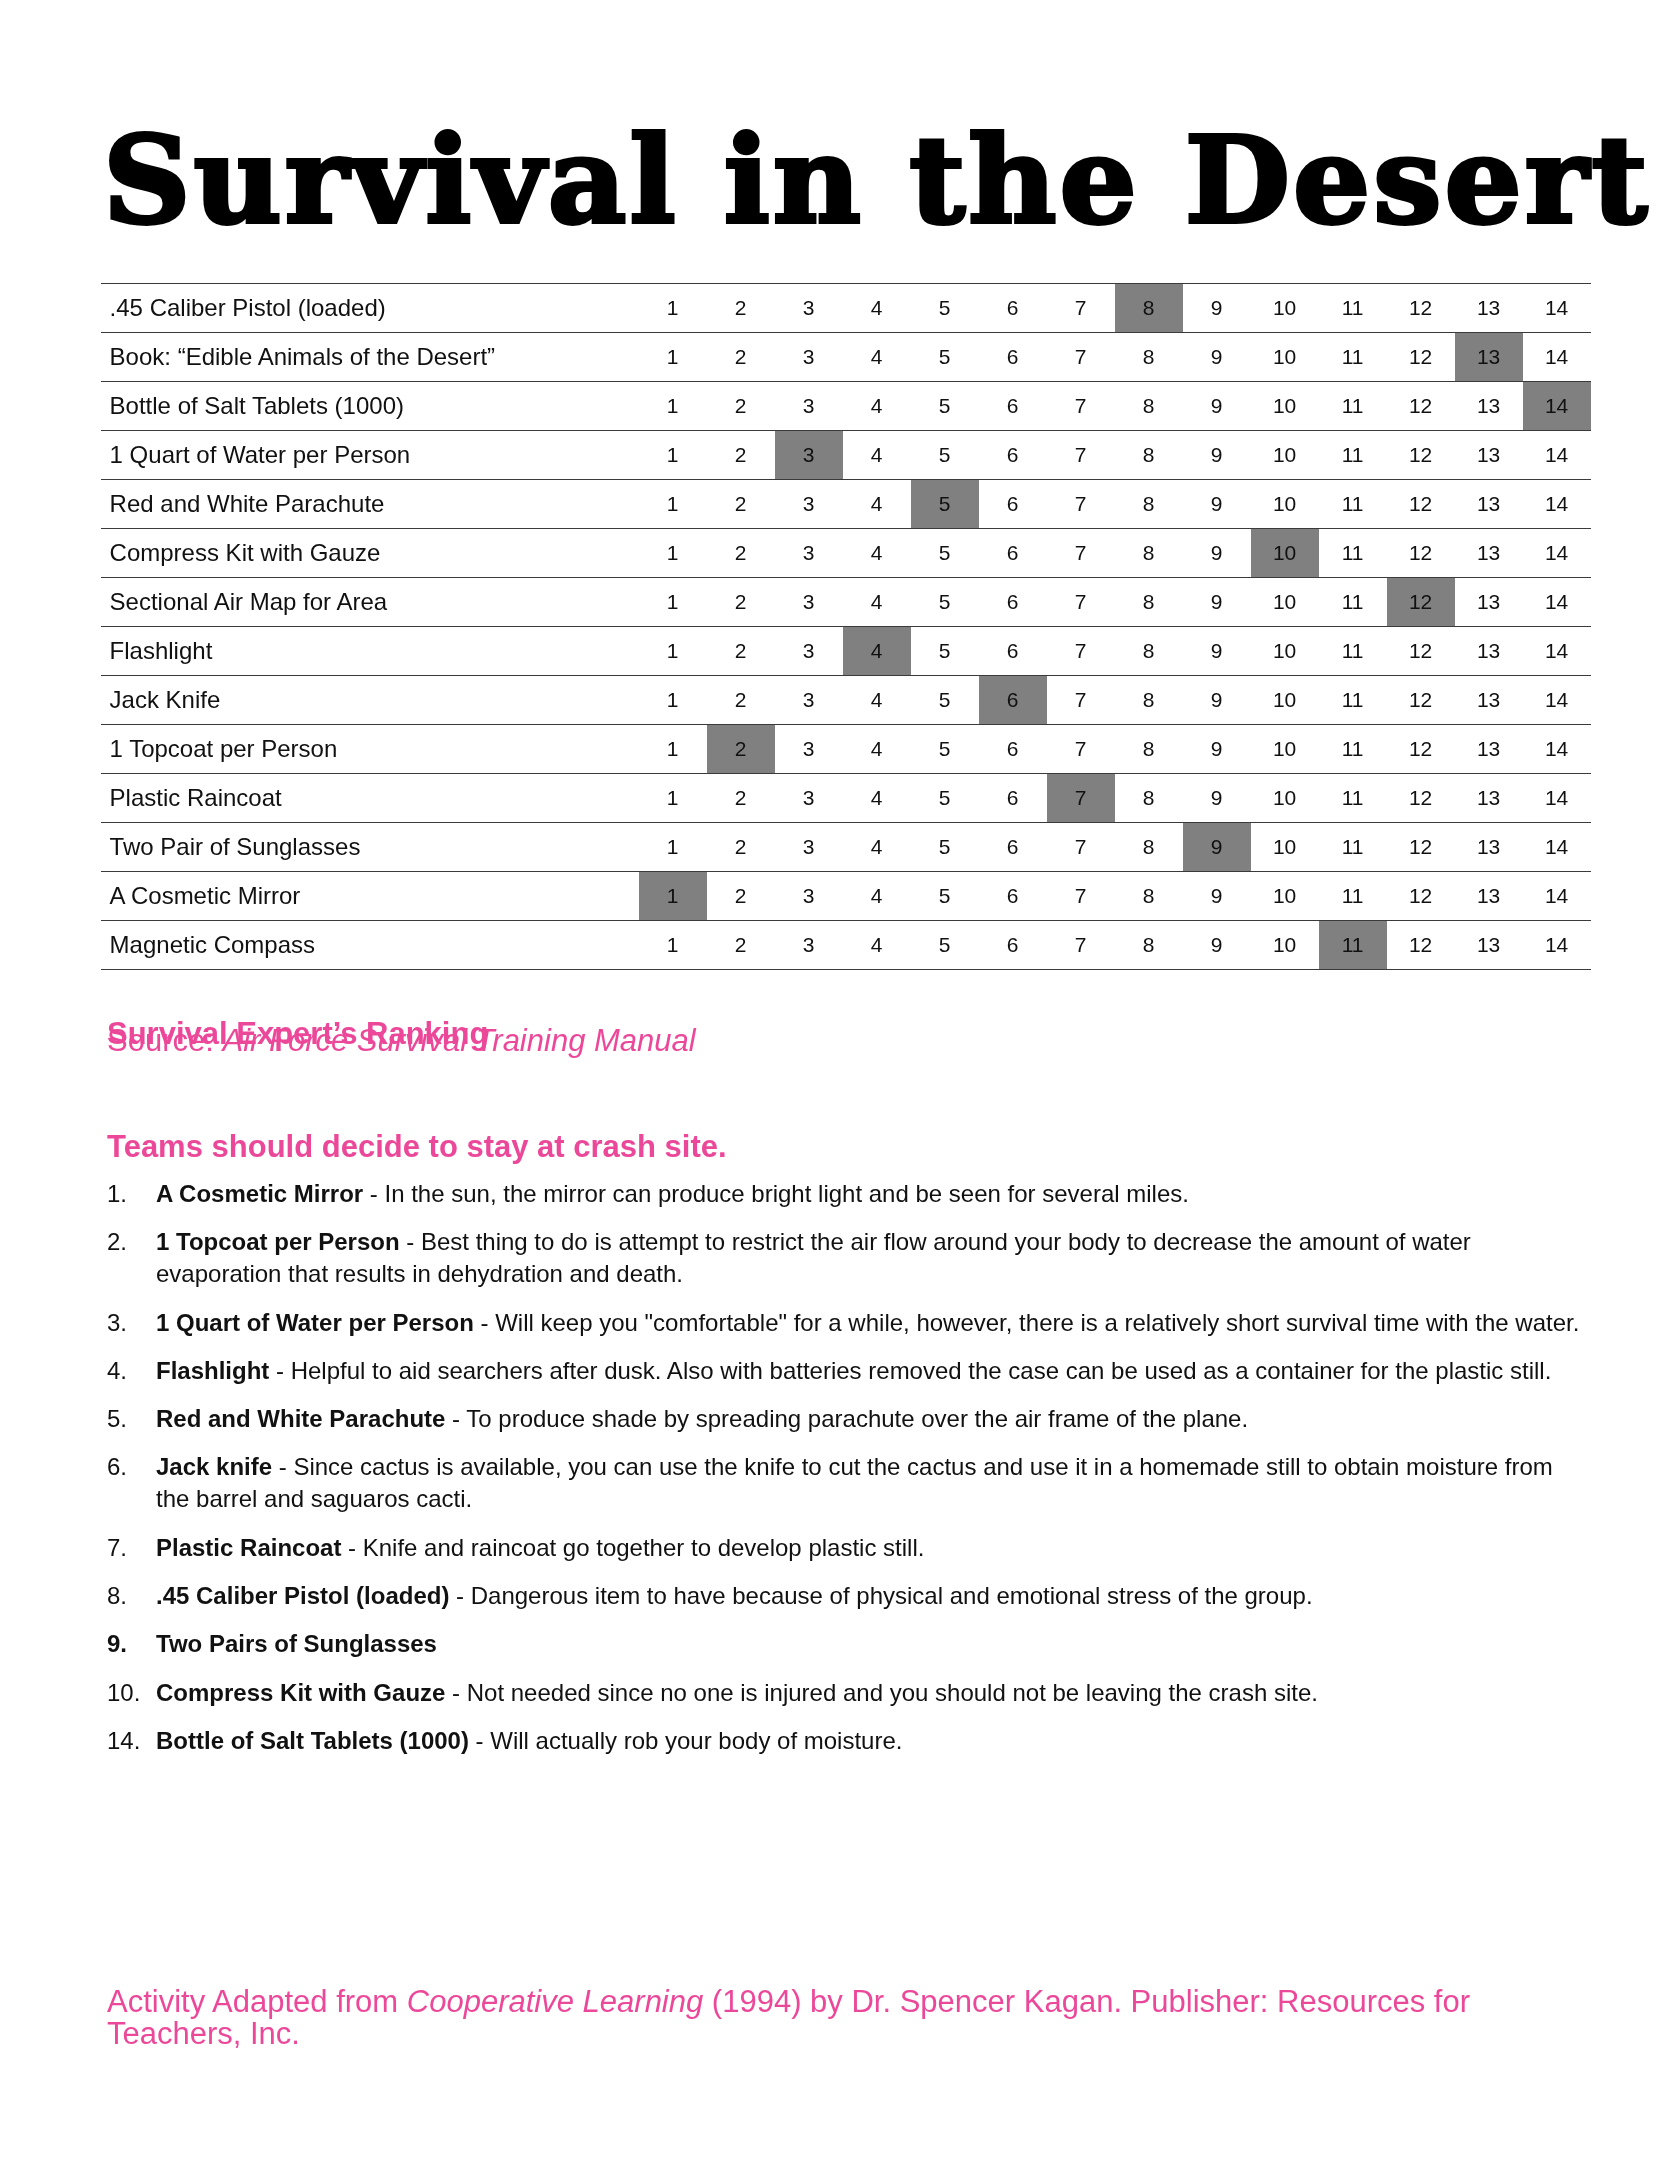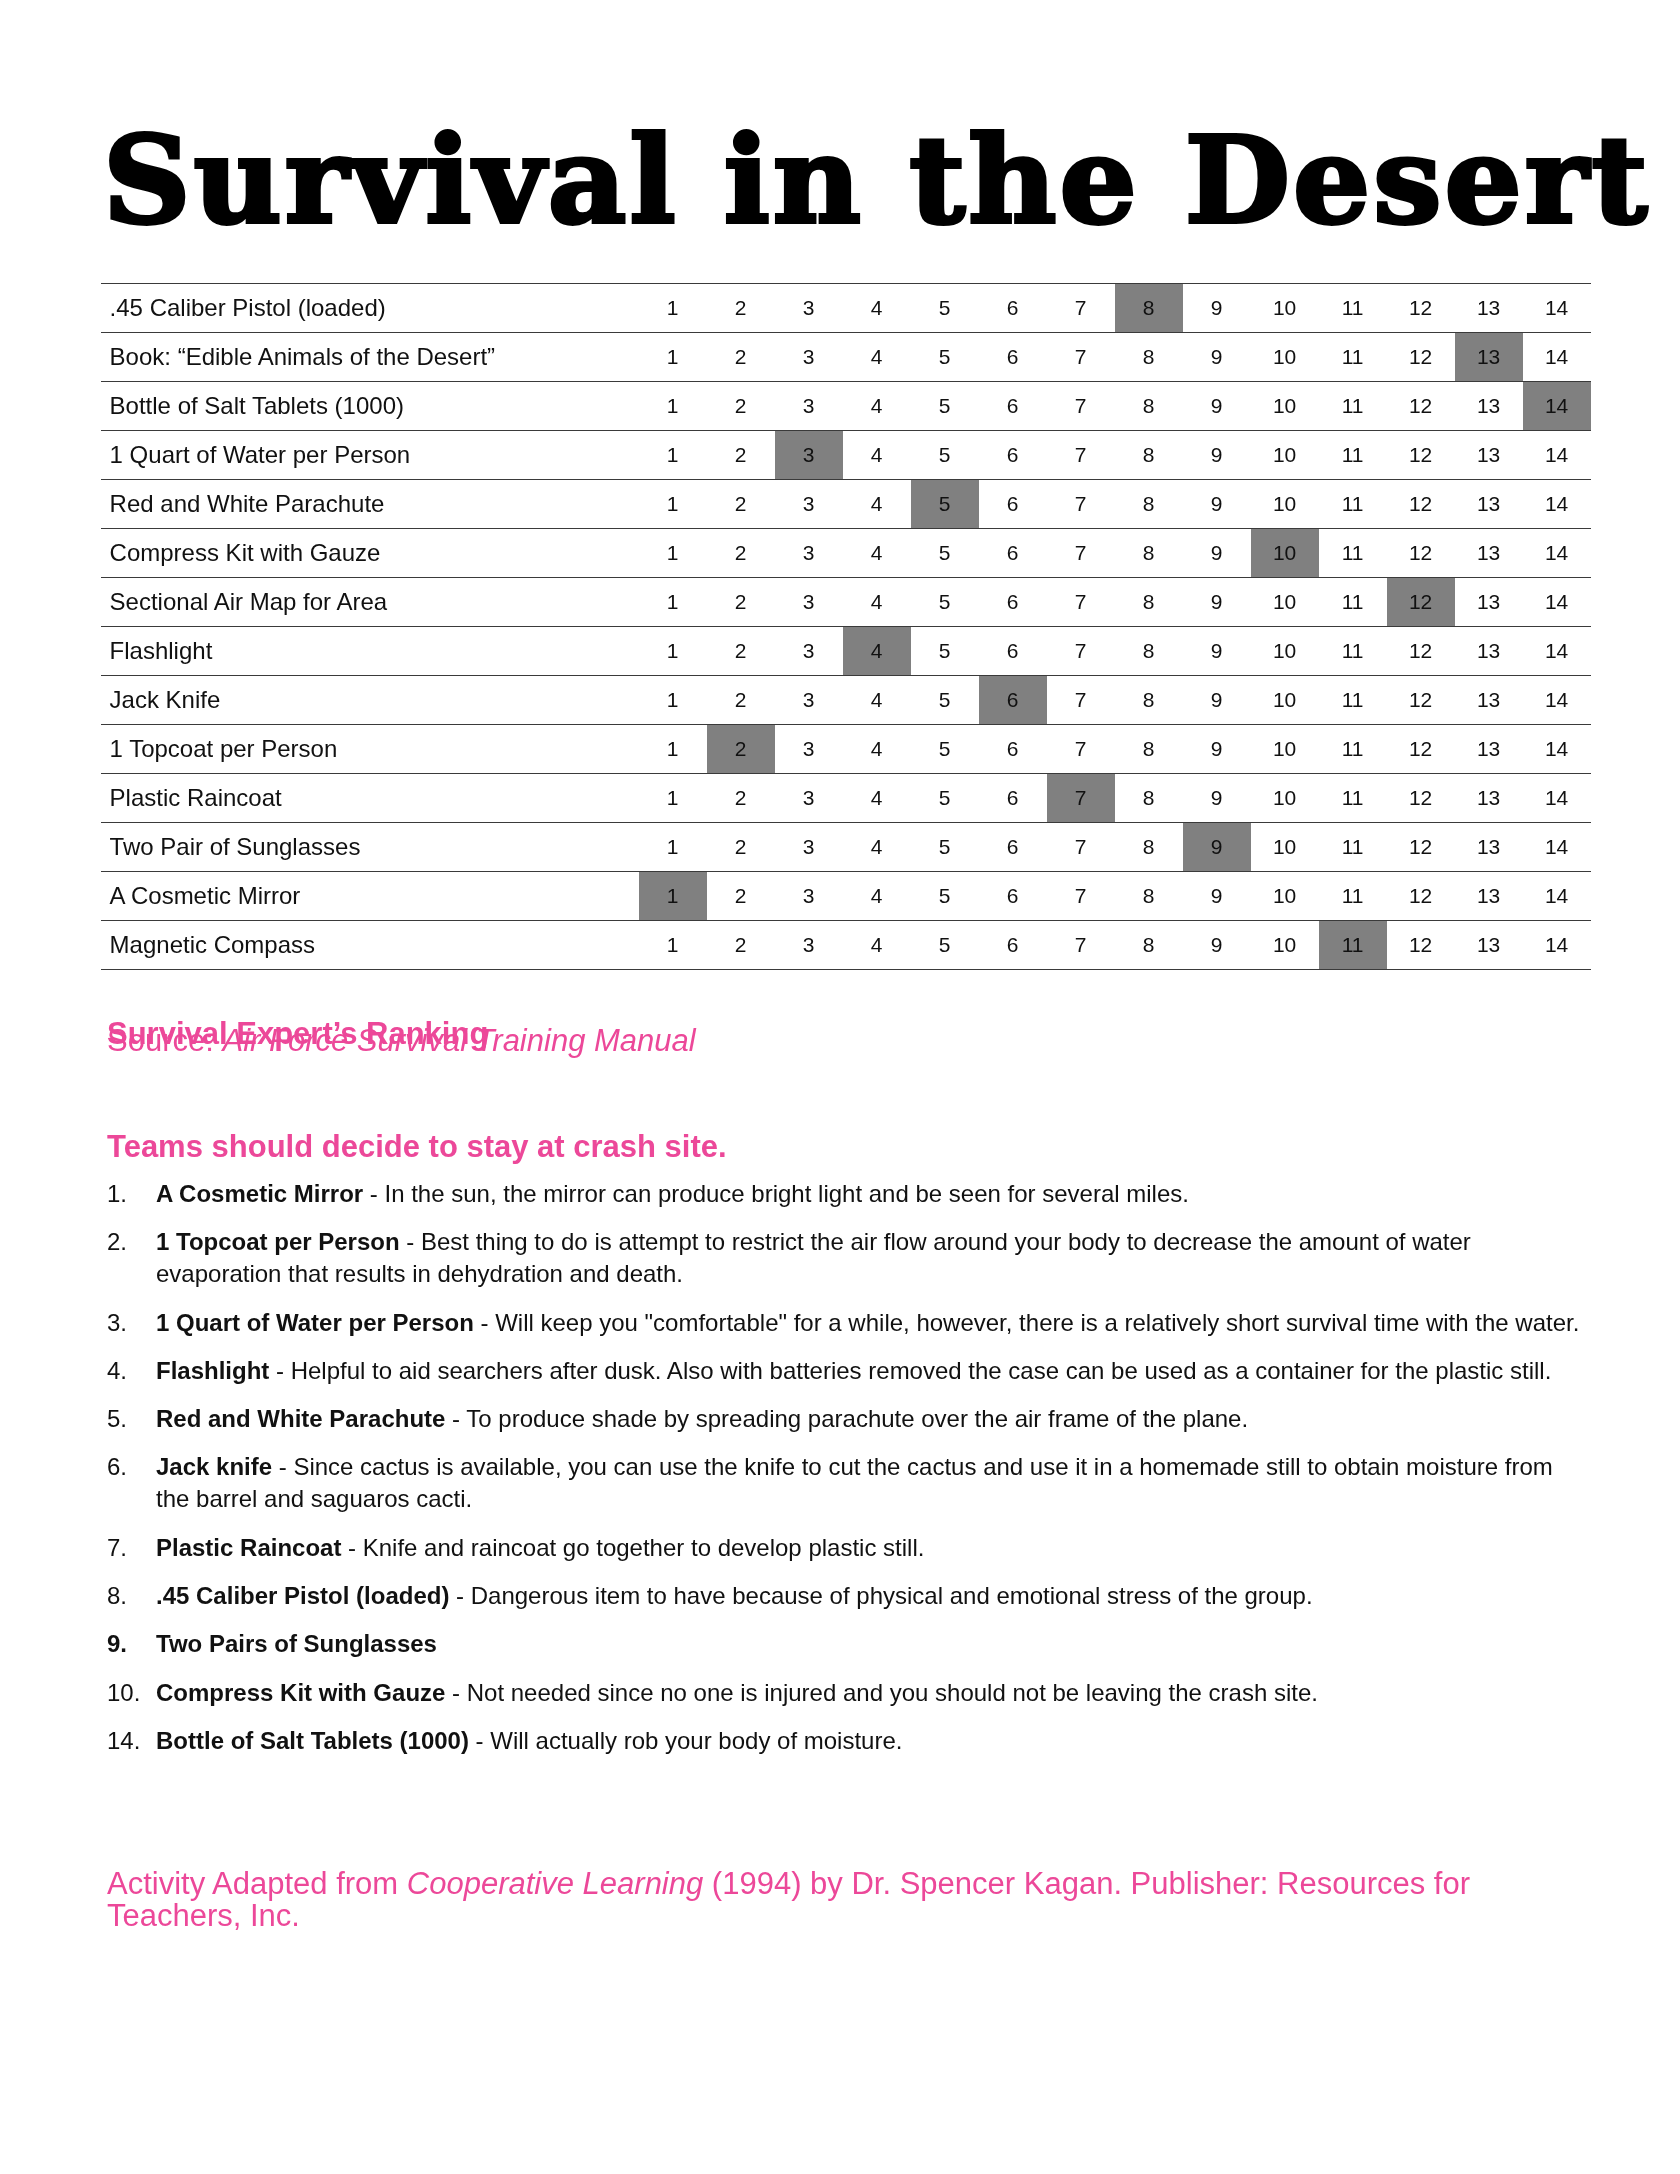--- a/index.html
+++ b/index.html
@@ -357,16 +357,16 @@
     <li class="answer-item"><span class="answer-num">4.</span><span class="bold">Flashlight</span><span> - Helpful to aid searchers after dusk. Also with batteries removed the case can be used as a container for the plastic still.</span></li>
     <li class="answer-item"><span class="answer-num">5.</span><span class="bold">Red and White Parachute</span><span> - To produce shade by spreading parachute over the air frame of the plane.</span></li>
     <li class="answer-item"><span class="answer-num">6.</span><span class="bold">Jack knife</span><span> - Since cactus is available, you can use the knife to cut the cactus and use it in a homemade still to obtain moisture from the barrel and saguaros cacti.</span></li>
     <li class="answer-item"><span class="answer-num">7.</span><span class="bold">Plastic Raincoat</span><span> - Knife and raincoat go together to develop plastic still.</span></li>
     <li class="answer-item"><span class="answer-num">8.</span><span class="bold">.45 Caliber Pistol (loaded)</span><span> - Dangerous item to have because of physical and emotional stress of the group.</span></li>
     <li class="answer-item"><span class="answer-num bold">9.</span><span class="bold">Two Pairs of Sunglasses</span><span></span></li>
     <li class="answer-item"><span class="answer-num">10.</span><span class="bold">Compress Kit with Gauze</span><span> - Not needed since no one is injured and you should not be leaving the crash site.</span></li>
     <li class="answer-item"><span class="answer-num">14.</span><span class="bold">Bottle of Salt Tablets (1000)</span><span> - Will actually rob your body of moisture.</span></li>
   </ol>
 
-<div class="section" style="top:1868px;">
+<div class="section" style="top:1986px;">
   <span>Activity Adapted from </span><span class="ital">Cooperative Learning</span><span> (1994) by Dr. Spencer Kagan.  Publisher: Resources for Teachers, Inc.</span>
 </div>
 
 
 </body></html>

